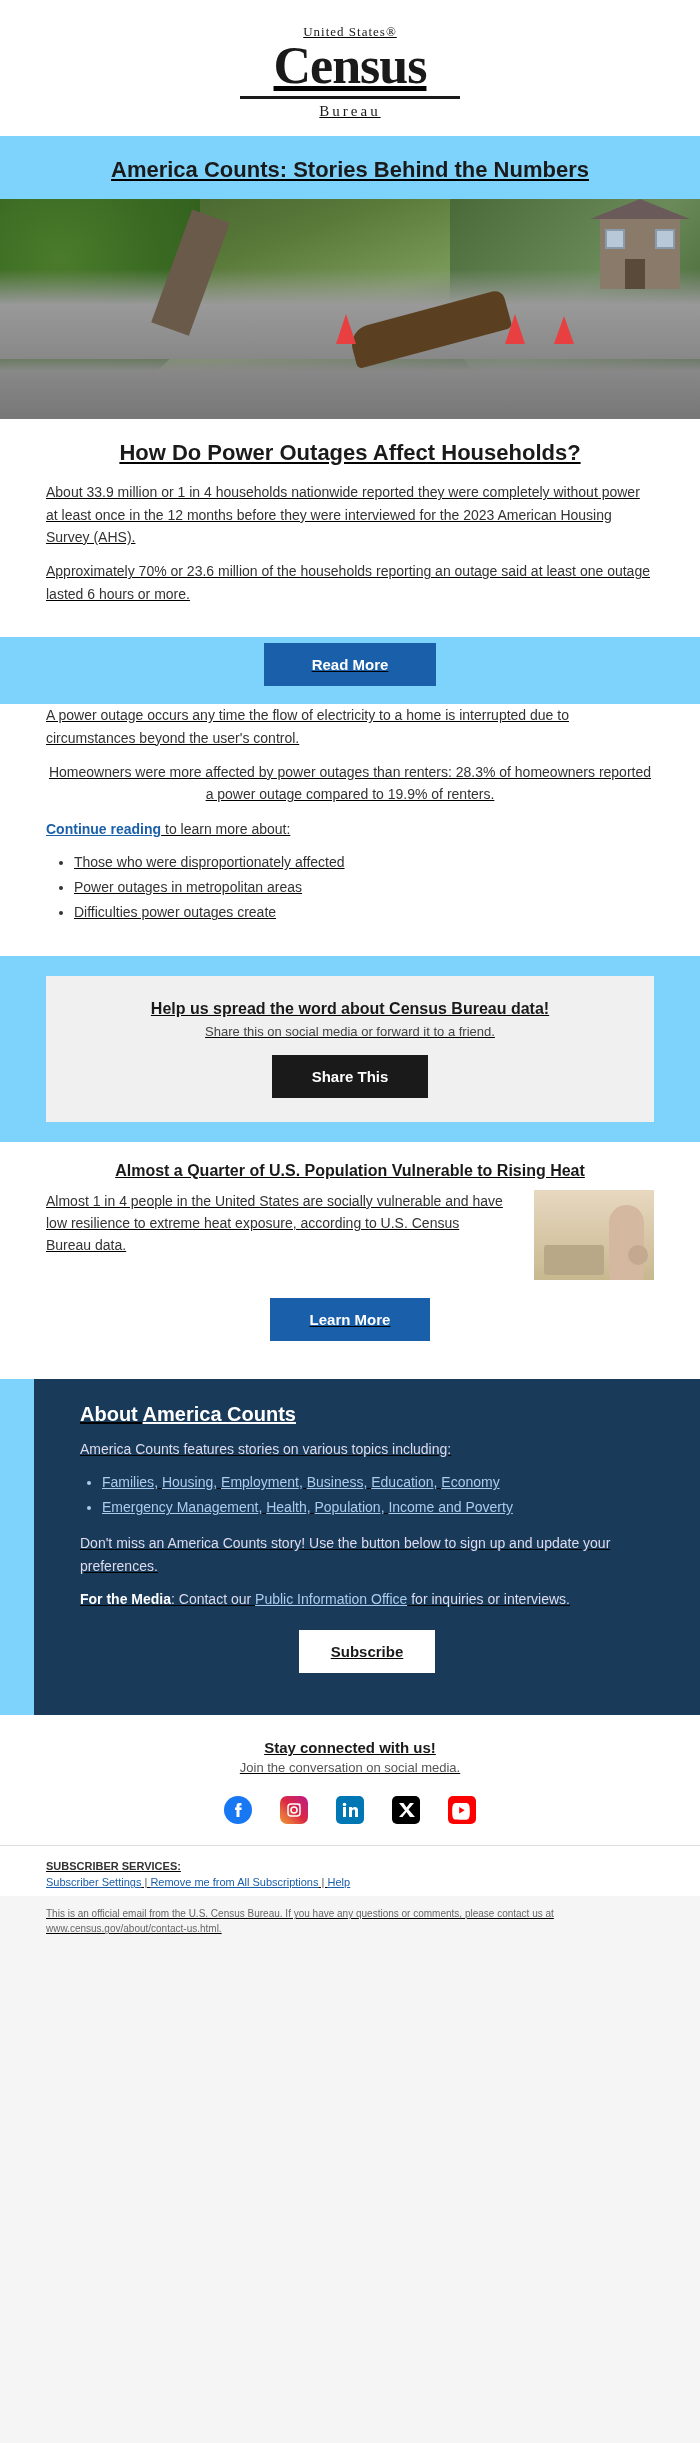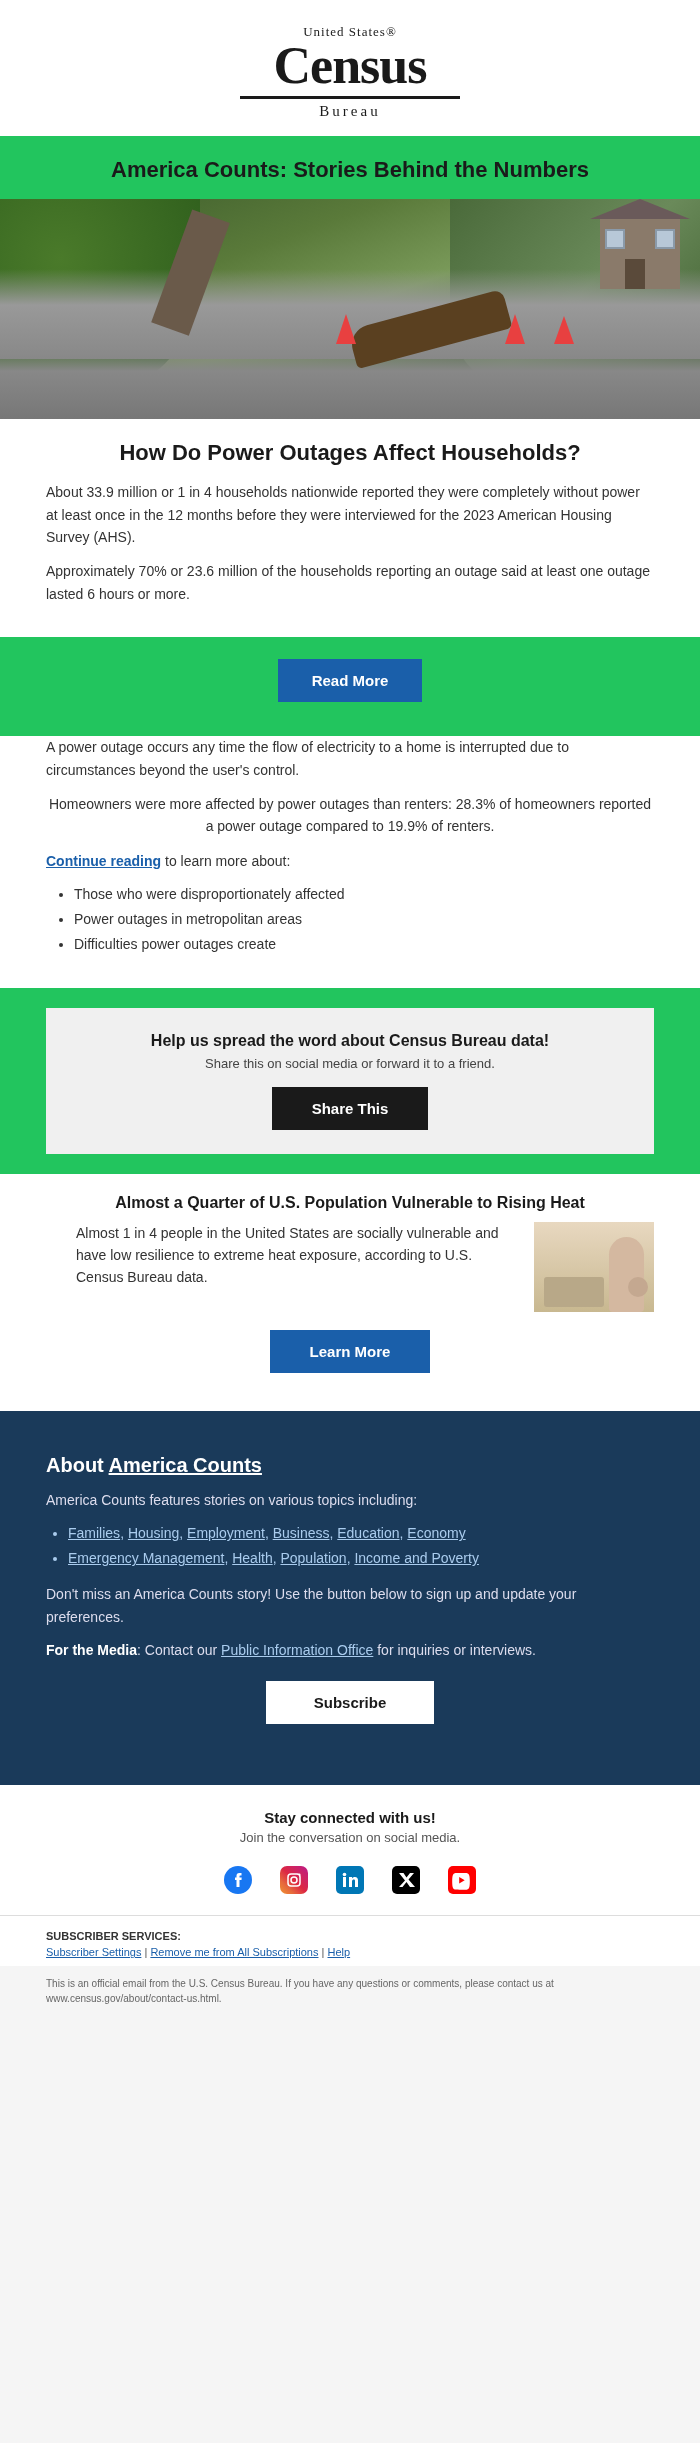--- a/index.html
+++ b/index.html
@@ -3,22 +3,23 @@
   <meta charset="utf-8">
   <style>
     * { margin: 0; padding: 0; box-sizing: border-box; }
     body {
       font-family: Arial, sans-serif;
       background: #f5f5f5;
       width: 700px;
       margin: 0 auto;
     }
     .email-wrapper {
-      background: #22c55e;
+      background: #7dd3fc;
       width: 700px;
+      text-decoration: underline;
     }
     .header {
       text-align: center;
       padding: 24px 16px 16px;
       background: #fff;
     }
     .logo-text {
       font-family: Georgia, serif;
     }
     .logo-top {
@@ -145,22 +146,22 @@
       line-height: 1.3;
     }
     .article-body p {
       font-size: 14px;
       color: #333;
       line-height: 1.6;
       margin-bottom: 12px;
     }
     .btn-read-more {
       display: block;
-      width: 144px;
-      margin: 18px auto;
+      width: 172px;
+      margin: 2px auto;
       padding: 13px 20px;
       background: #1a5faa;
       color: #fff;
       text-align: center;
       font-size: 15px;
       font-weight: bold;
       border: none;
       cursor: pointer;
       text-decoration: none;
     }
@@ -223,21 +224,20 @@
       font-size: 16px;
       font-weight: bold;
       color: #1a1a1a;
       margin-bottom: 10px;
       text-align: center;
     }
     .card-content {
       display: flex;
       gap: 28px;
       align-items: flex-start;
-      margin-left: 30px;
     }
     .card-text {
       font-size: 14px;
       color: #333;
       line-height: 1.6;
       flex: 1;
     }
     .card-thumbnail {
       width: 120px;
       height: 90px;
@@ -262,22 +262,23 @@
       background: #1a5faa;
       color: #fff;
       text-align: center;
       font-size: 15px;
       font-weight: bold;
       border: none;
       cursor: pointer;
     }
     .about-section {
       background: #1a3a5a;
-      padding: 43px 46px;
-      color: #fff;
+      padding: 24px 46px;
+      color: #fff;
+      margin-left: 34px;
     }
     .about-title {
       font-size: 20px;
       font-weight: bold;
       color: #fff;
       margin-bottom: 12px;
     }
     .about-title a {
       color: #fff;
       text-decoration: underline;
@@ -311,21 +312,21 @@
       font-size: 14px;
       color: #aaccee;
       line-height: 1.8;
     }
     .about-list li a {
       color: #aaccee;
       text-decoration: underline;
     }
     .btn-subscribe {
       display: block;
-      width: 168px;
+      width: 136px;
       margin: 18px auto;
       padding: 13px 20px;
       background: #fff;
       color: #1a1a1a;
       text-align: center;
       font-size: 15px;
       font-weight: bold;
       border: none;
       cursor: pointer;
     }

